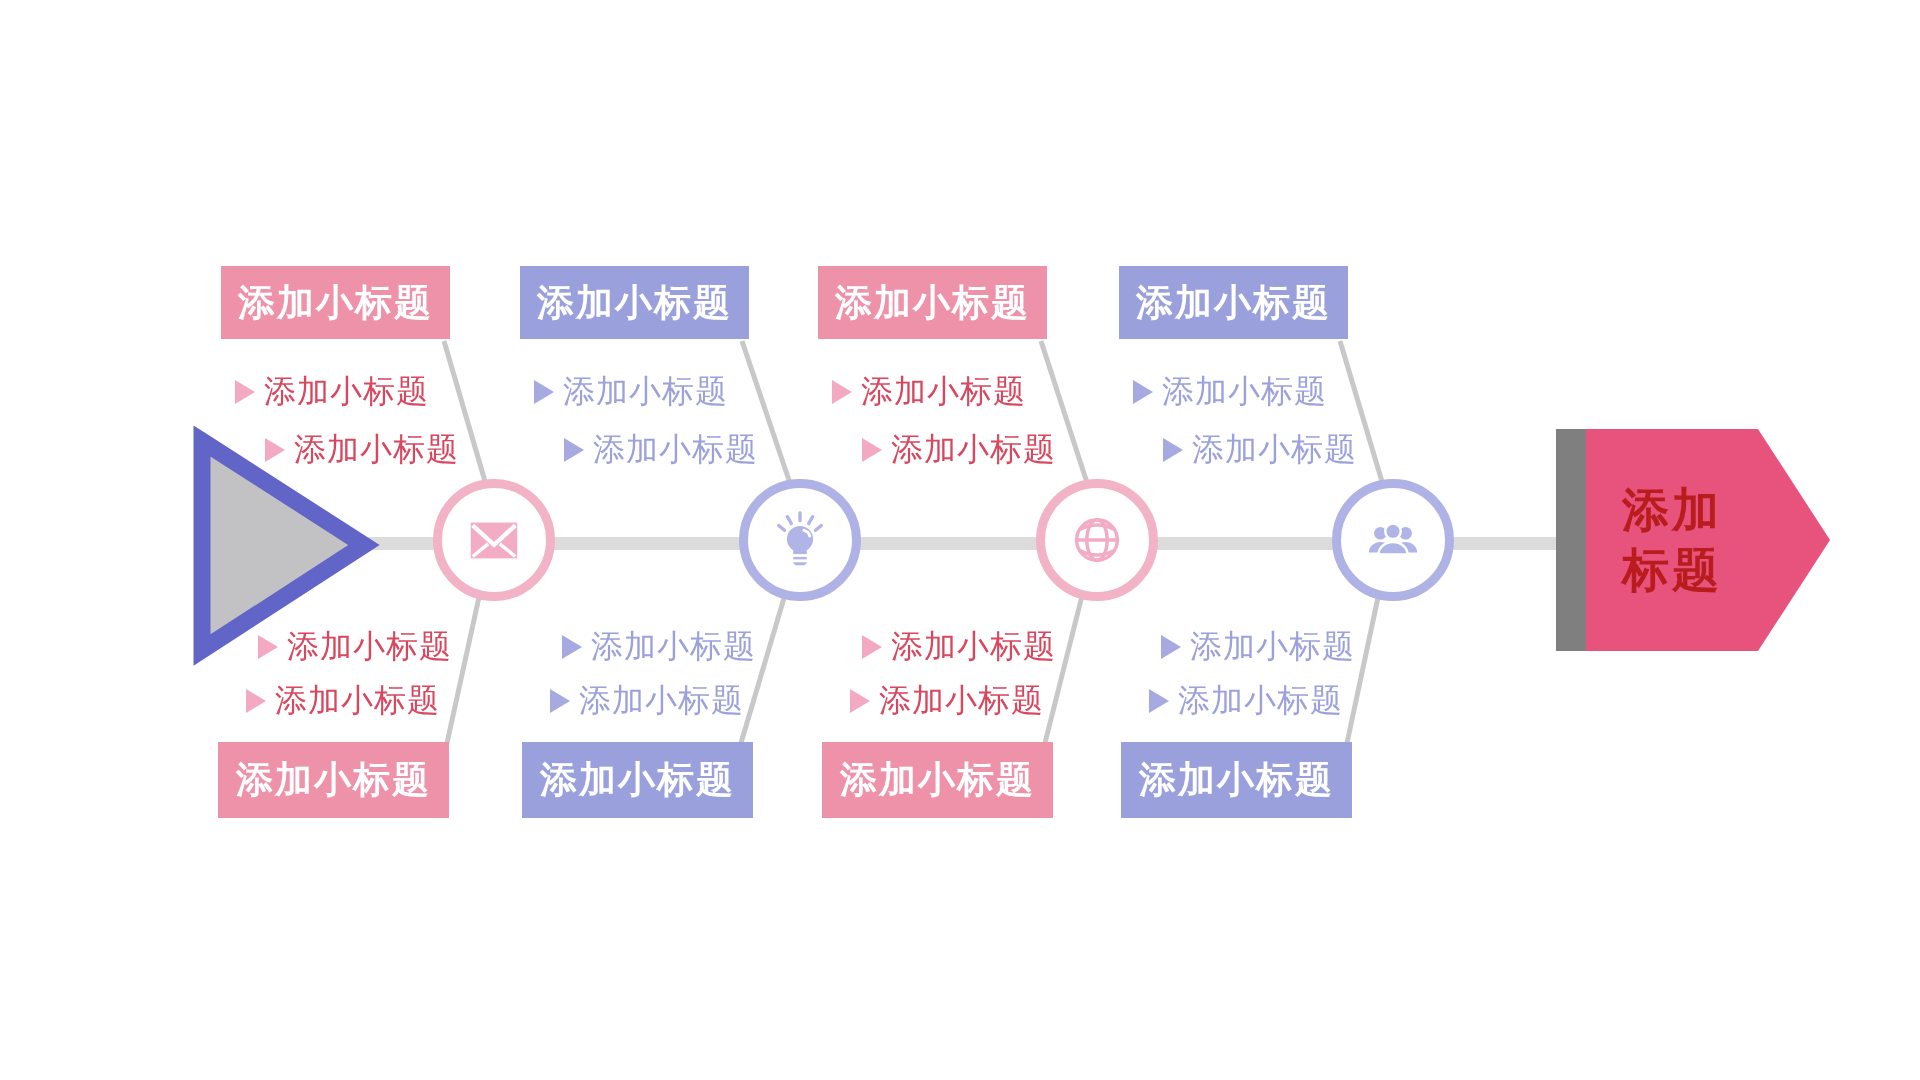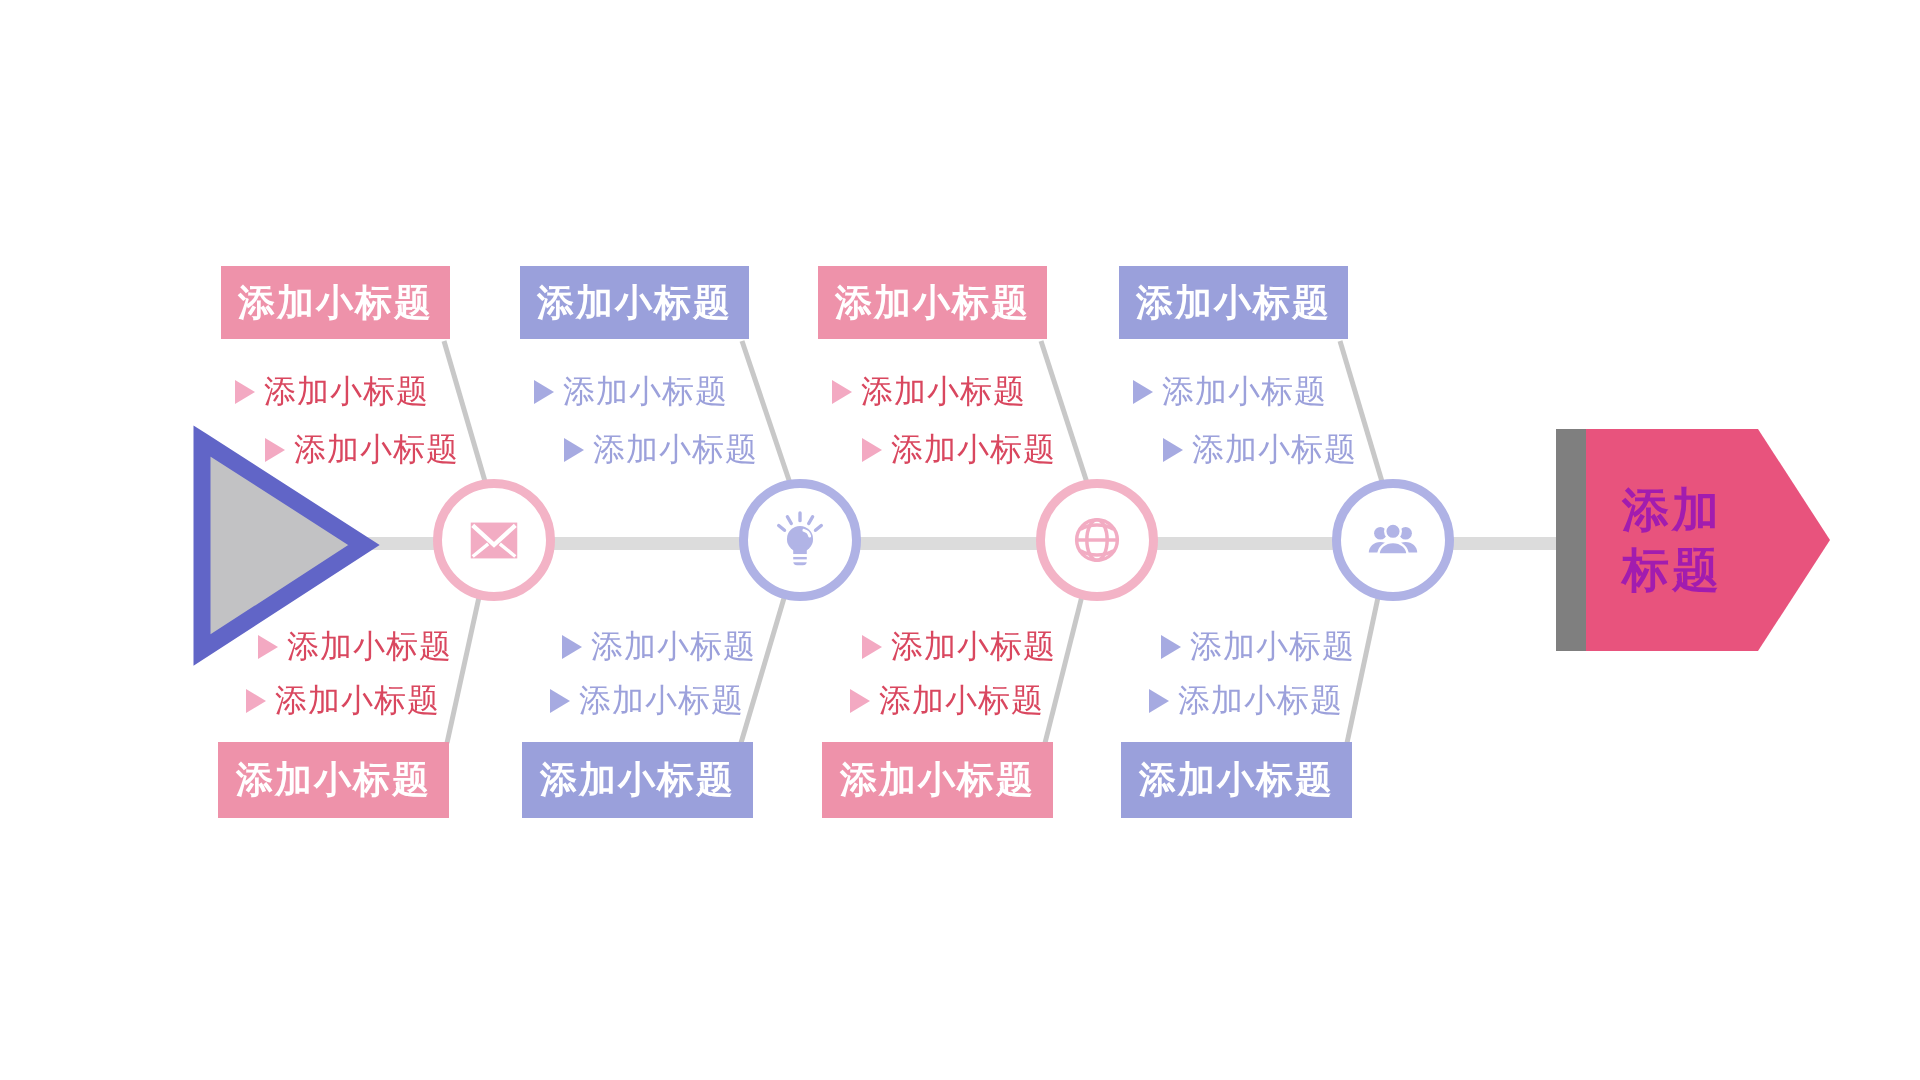--- a/index.html
+++ b/index.html
@@ -31,21 +31,21 @@
        border-left:20px solid;margin-right:9px;}
   .brow.pink .tri{border-left-color:#F3A9C2;}
   .brow.pink .txt{color:#D9475F;}
   .brow.purple .tri{border-left-color:#A6AAE1;}
   .brow.purple .txt{color:#9CA1DB;}
   
   .arrow-bar{position:absolute;left:1543px;top:429px;width:30px;height:222px;background:#7F7F7F;}
   .arrow-shape{position:absolute;left:1573px;top:429px;}
   .arrow-text{position:absolute;left:1569px;top:429px;width:180px;height:222px;
               display:flex;flex-direction:column;align-items:center;justify-content:center;
-              color:#a21caf;font-size:47px;font-weight:bold;letter-spacing:3px;line-height:1.28;}
+              color:#b91c1c;font-size:47px;font-weight:bold;letter-spacing:3px;line-height:1.28;}
 </style>
 </head>
 <body>
 
 <div class="canvas">
 
   <div class="spine"></div>
 
   <svg class="ribs" width="1920" height="1080" viewBox="0 0 1920 1080">
     <line x1="431" y1="341" x2="476" y2="495" stroke="#C8C8C8" stroke-width="5"></line>

